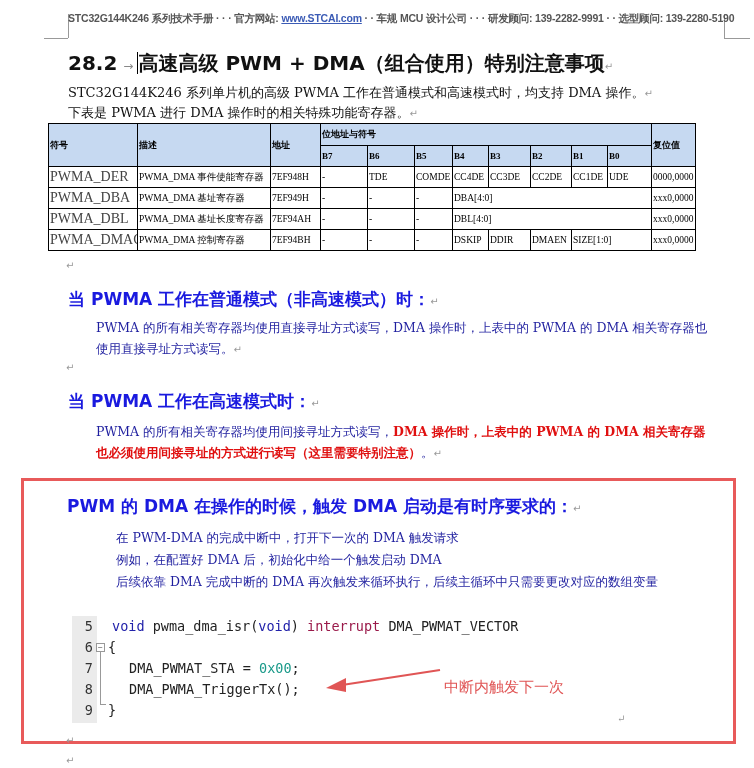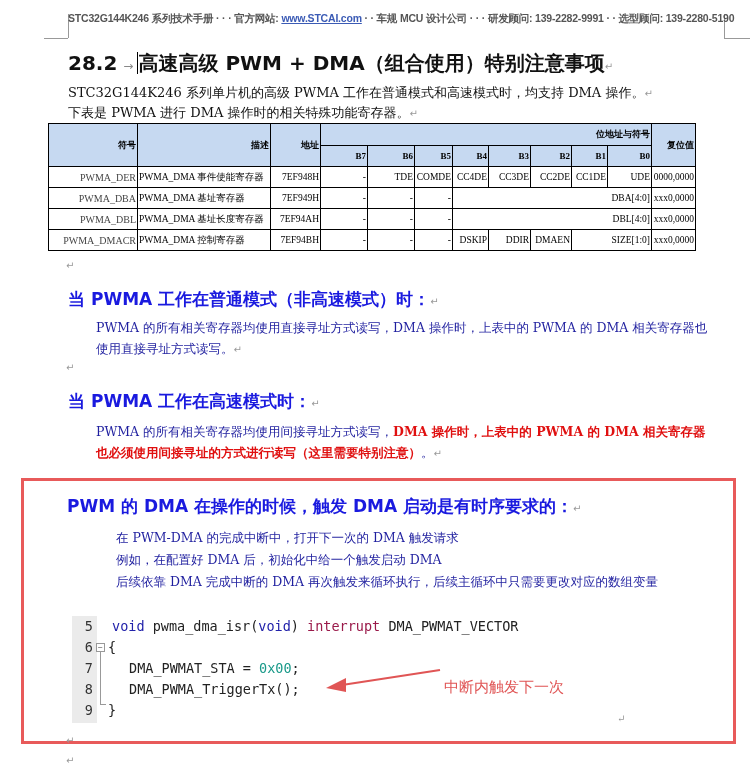--- a/index.html
+++ b/index.html
@@ -30,24 +30,24 @@
   .intro { position: absolute; left: 68px; font-size: 13px; color: #111; white-space: nowrap; }
   .intro-1 { top: 84px; }
   .intro-2 { top: 104px; }
   .pmark { color: #999; font-size: 10px; font-family: "DejaVu Sans", sans-serif; font-weight: normal; }
 
   table.reg {
     position: absolute; left: 48px; top: 123px; width: 647px;
     border-collapse: collapse; font-family: "Liberation Serif", serif; font-size: 9.5px;
     table-layout: fixed;
   }
-  table.reg td, table.reg th { border: 1px solid #000; text-align: right; height: 21px; padding: 0 1px; white-space: nowrap; overflow: hidden; }
+  table.reg td, table.reg th { border: 1px solid #000; text-align: left; height: 21px; padding: 0 1px; white-space: nowrap; overflow: hidden; }
   table.reg th { background: #c6d9f1; font-weight: bold; font-size: 9px; }
   table.reg .hdr-top th { height: 22px; }
-  table.reg td.sym { color: #444; font-size: 10px; }
+  table.reg td.sym { color: #444; font-size: 14px; }
   table.reg td.desc { text-align: left; font-size: 9.5px; }
 
   .pm-line { position: absolute; left: 66px; font-size: 10px; color: #999; font-family: "DejaVu Sans", sans-serif; }
 
   .h-blue {
     position: absolute; left: 68px; white-space: nowrap;
     font-family: "DejaVu Sans", "Liberation Sans", sans-serif; font-weight: bold;
     font-size: 17px; color: #1a1adf;
   }
   .para-blue { position: absolute; left: 96px; font-size: 12.5px; color: #1f1f9f; line-height: 21px; width: 620px; }

